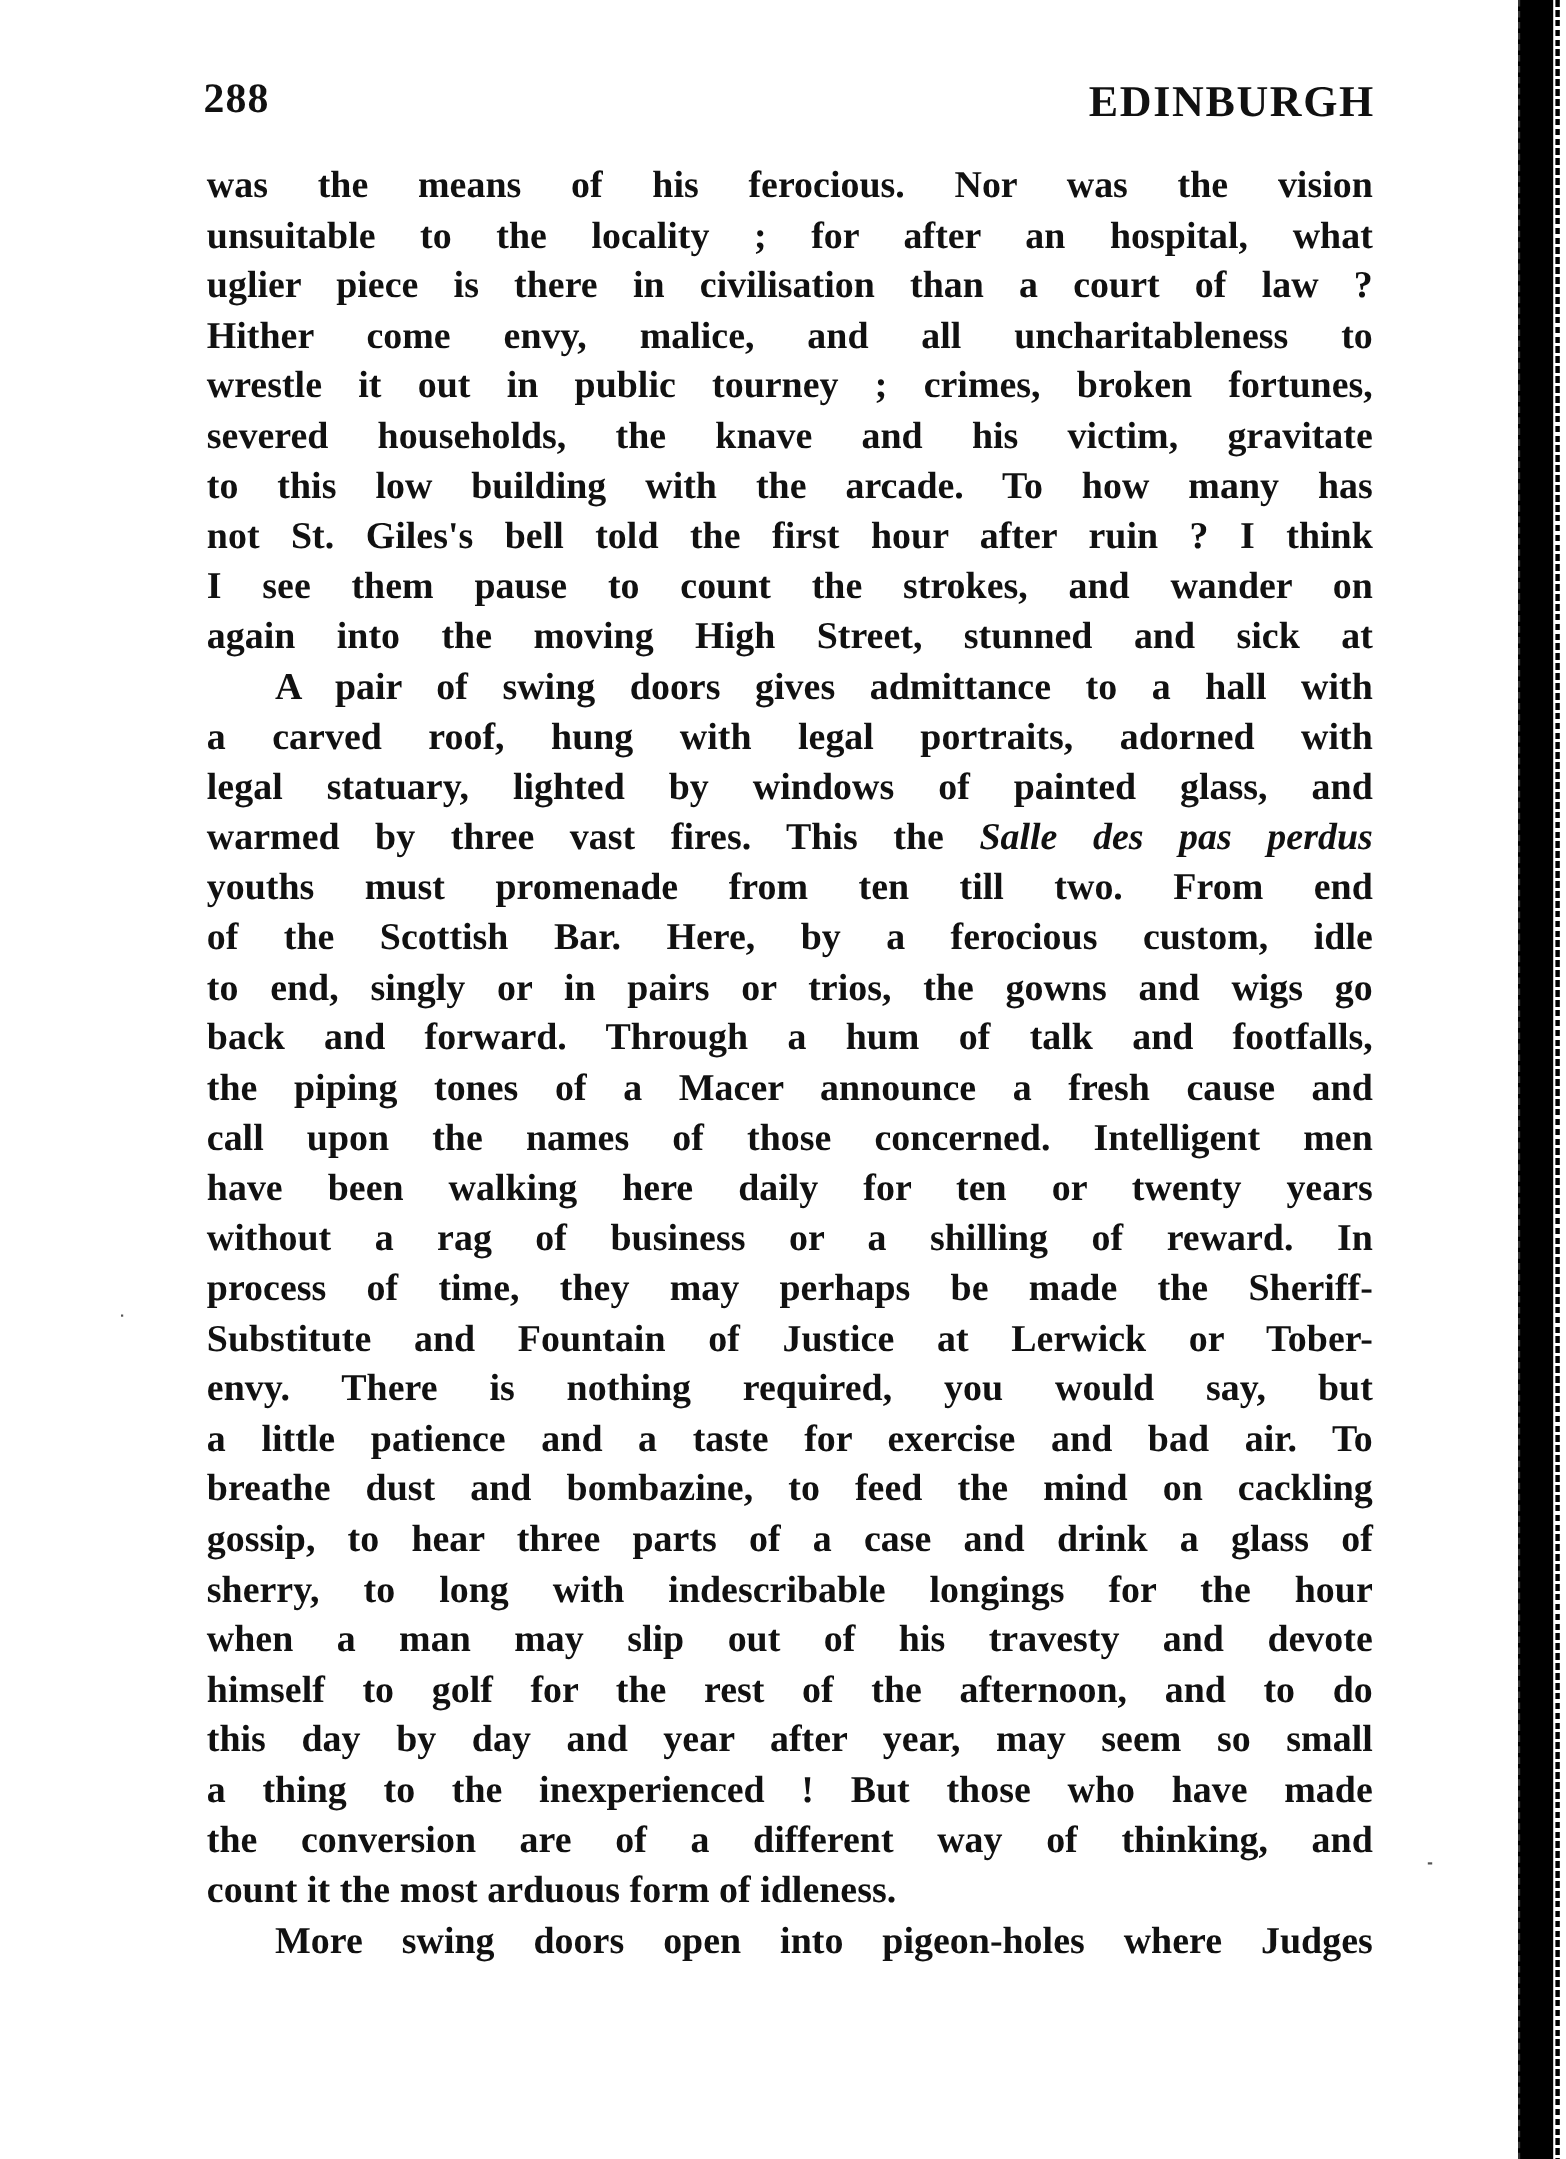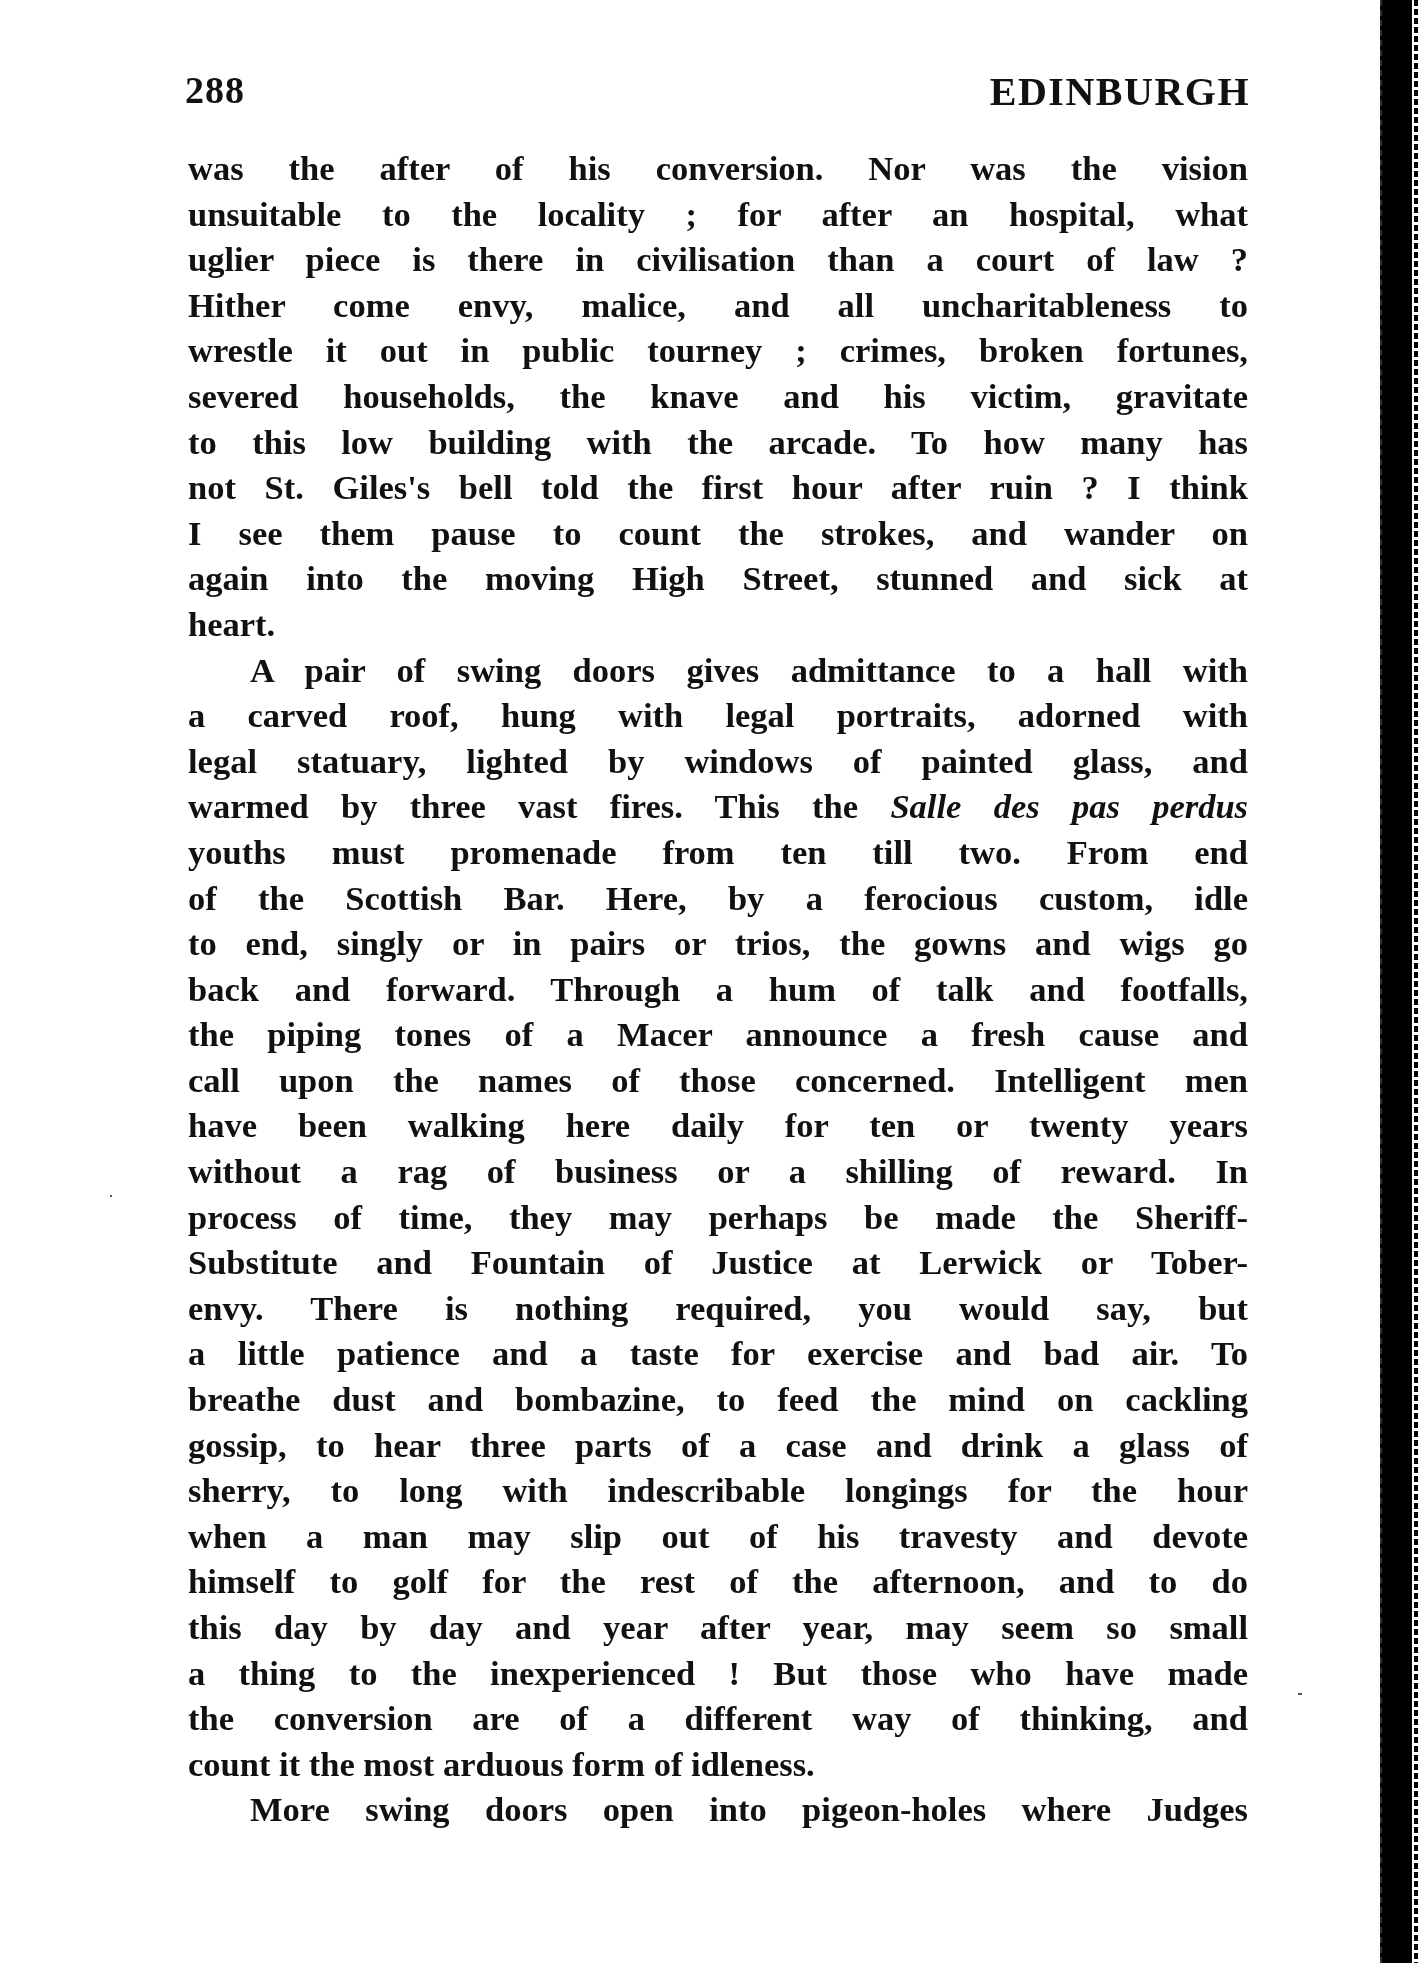--- a/index.html
+++ b/index.html
@@ -117,21 +117,21 @@
 <div class="page">
 
   <div class="header">
     <span class="page-number">288</span>
     <span class="running-head">EDINBURGH</span>
   </div>
 
   <div class="body-text">
 
     <span class="line">
-        <span class="inner">was the after of his conversion.  Nor was the vision</span>
+        <span class="inner">was the means of his ferocious.  Nor was the vision</span>
       </span>
     <span class="line">
         <span class="inner">unsuitable to the locality ;  for after an hospital, what</span>
       </span>
     <span class="line">
         <span class="inner">uglier piece is there in civilisation than a court of law ?</span>
       </span>
     <span class="line">
         <span class="inner">Hither come envy, malice, and all uncharitableness to</span>
       </span>
@@ -145,23 +145,20 @@
         <span class="inner">to this low building with the arcade.  To how many has</span>
       </span>
     <span class="line">
         <span class="inner">not St. Giles's bell told the first hour after ruin ?  I think</span>
       </span>
     <span class="line">
         <span class="inner">I see them pause to count the strokes, and wander on</span>
       </span>
     <span class="line">
         <span class="inner">again into the moving High Street, stunned and sick at</span>
-      </span>
-    <span class="line last">
-        <span class="inner">heart.</span>
       </span>
 
     <span class="line indent">
         <span class="inner">A pair of swing doors gives admittance to a hall with</span>
       </span>
     <span class="line">
         <span class="inner">a carved roof, hung with legal portraits, adorned with</span>
       </span>
     <span class="line">
         <span class="inner">legal statuary, lighted by windows of painted glass, and</span>

